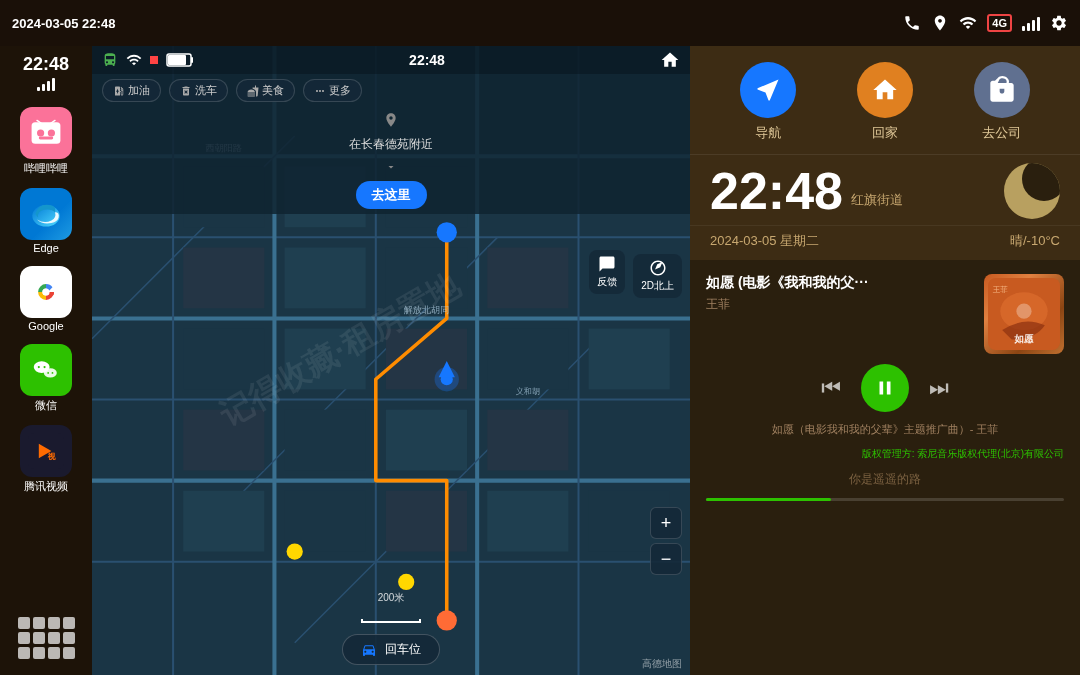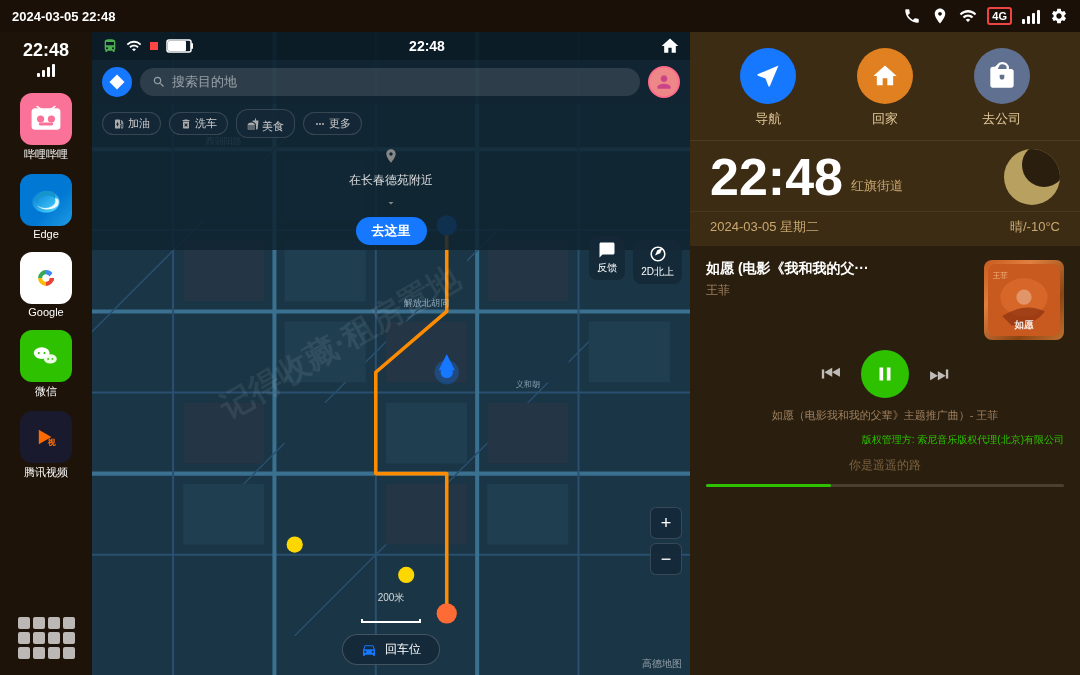--- a/index.html
+++ b/index.html
@@ -14,21 +14,21 @@
     }
 
     
     #status-bar {
       background: #1a1008;
       color: #fff;
       display: flex;
       align-items: center;
       justify-content: space-between;
       padding: 4px 12px;
-      height: 32px;
+      height: 46px;
       font-size: 13px;
     }
     #status-bar .left { font-weight: bold; }
     #status-bar .right {
       display: flex;
       align-items: center;
       gap: 10px;
     }
 
     
@@ -689,59 +689,39 @@
             </svg>
           </div>
         </div>
         <span style="color:white;font-size:14px;font-weight:bold;">22:48</span>
 
         <svg width="20" height="20" viewBox="0 0 24 24" fill="white">
             <path d="M10 20v-6h4v6h5v-8h3L12 3 2 12h3v8z"></path>
           </svg>
       </div>
 
-      <div style="background:rgba(15,35,48,0.92);display:flex;align-items:center;padding:6px 10px;gap:8px;">
-
-        <div style="background:#1677ff;width:30px;height:30px;border-radius:50%;display:flex;align-items:center;justify-content:center;">
-          <svg width="18" height="18" viewBox="0 0 24 24" fill="white">
-              <path d="M2 12l10-10 10 10-10 10z"></path>
-            </svg>
-        </div>
-        <div class="map-search-box">
-          <svg width="14" height="14" viewBox="0 0 24 24" fill="rgba(255,255,255,0.5)">
-              <path d="M15.5 14h-.79l-.28-.27C15.41 12.59 16 11.11 16 9.5 16 5.91 13.09 3 9.5 3S3 5.91 3 9.5 5.91 16 9.5 16c1.61 0 3.09-.59 4.23-1.57l.27.28v.79l5 4.99L20.49 19l-4.99-5zm-6 0C7.01 14 5 11.99 5 9.5S7.01 5 9.5 5 14 7.01 14 9.5 11.99 14 9.5 14z"></path>
-            </svg>
-          <span style="color:rgba(255,255,255,0.5);font-size:13px;">搜索目的地</span>
-        </div>
-
-        <div class="avatar-circle">
-          <svg width="20" height="20" viewBox="0 0 24 24" fill="#cc4488">
-              <path d="M12 12c2.21 0 4-1.79 4-4s-1.79-4-4-4-4 1.79-4 4 1.79 4 4 4zm0 2c-2.67 0-8 1.34-8 4v2h16v-2c0-2.66-5.33-4-8-4z"></path>
-            </svg>
-        </div>
-      </div>
 
       <div style="background:rgba(15,35,48,0.85);display:flex;align-items:center;padding:5px 10px;gap:8px;">
         <div class="amenity-btn">
           <svg width="12" height="12" viewBox="0 0 24 24" fill="#aaa">
               <path d="M19.77 7.23l.01-.01-3.72-3.72L15 4.56l2.11 2.11c-.94.36-1.61 1.26-1.61 2.33 0 1.38 1.12 2.5 2.5 2.5.36 0 .69-.08 1-.21v7.21c0 .55-.45 1-1 1s-1-.45-1-1V14c0-1.1-.9-2-2-2h-1V5c0-1.1-.9-2-2-2H6c-1.1 0-2 .9-2 2v16h10v-7.5h1.5v5c0 1.38 1.12 2.5 2.5 2.5s2.5-1.12 2.5-2.5V9c0-.69-.28-1.32-.73-1.77zM18 10c-.55 0-1-.45-1-1s.45-1 1-1 1 .45 1 1-.45 1-1 1zM8 18v-4.5H6L10 7v4.5h2L8 18z"></path>
             </svg>
           <span style="color:#ccc;font-size:11px;">加油</span>
         </div>
         <div class="amenity-btn">
           <svg width="12" height="12" viewBox="0 0 24 24" fill="#aaa">
               <path d="M6 19c0 1.1.9 2 2 2h8c1.1 0 2-.9 2-2V7H6v12zm2.46-7.12l1.41-1.41L12 12.59l2.12-2.12 1.41 1.41L13.41 14l2.13 2.12-1.41 1.41L12 15.41l-2.12 2.12-1.41-1.41L10.59 14l-2.13-2.12zM15.5 4l-1-1h-5l-1 1H5v2h14V4z"></path>
             </svg>
           <span style="color:#ccc;font-size:11px;">洗车</span>
         </div>
         <div class="amenity-btn">
           <svg width="12" height="12" viewBox="0 0 24 24" fill="#aaa">
               <path d="M18.06 22.99h1.66c.84 0 1.53-.64 1.63-1.46L23 5.05h-5V1h-1.97v4.05h-4.97l.3 2.34c1.71.47 3.31 1.32 4.27 2.26 1.44 1.42 2.43 2.89 2.43 5.29v8.05zM1 21.99V21h15.03v.99c0 .55-.45 1-1.01 1H2.01c-.56 0-1.01-.45-1.01-1zm15.03-7c0-8-15.03-8-15.03 0h15.03zM1.02 17h15v2h-15z"></path>
             </svg>
-          <span style="color:#ccc;font-size:11px;margin-top:6px;">美食</span>
+          <span style="color:#ccc;font-size:11px;">美食</span>
         </div>
         <div class="amenity-btn">
           <svg width="12" height="12" viewBox="0 0 24 24" fill="#aaa">
               <path d="M6 10c-1.1 0-2 .9-2 2s.9 2 2 2 2-.9 2-2-.9-2-2-2zm12 0c-1.1 0-2 .9-2 2s.9 2 2 2 2-.9 2-2-.9-2-2-2zm-6 0c-1.1 0-2 .9-2 2s.9 2 2 2 2-.9 2-2-.9-2-2-2z"></path>
             </svg>
           <span style="color:#ccc;font-size:11px;">更多</span>
         </div>
       </div>
 
       <div style="background:rgba(15,35,48,0.85);display:flex;align-items:center;padding:5px 10px;gap:8px;flex-direction:column;">

